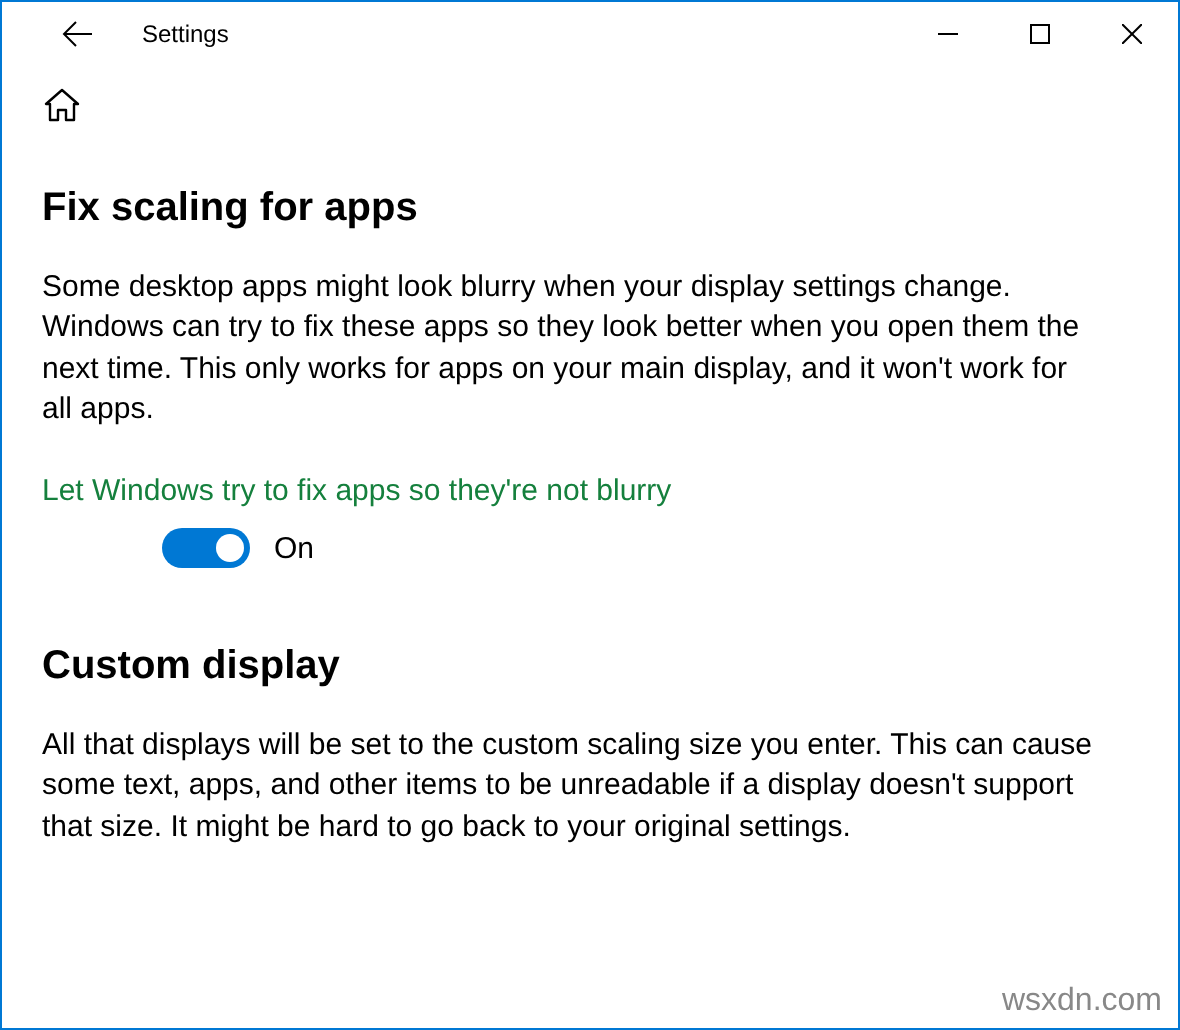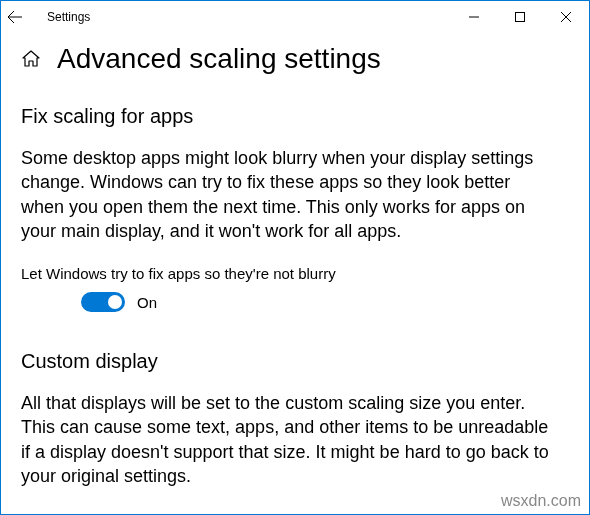--- a/index.html
+++ b/index.html
@@ -14,21 +14,21 @@
       background: #ffffff;
       border: 1px solid #0078d4;
       position: relative;
       overflow: hidden;
     }
     .titlebar {
       height: 32px;
       display: flex;
       align-items: center;
       justify-content: space-between;
-      padding-left: 0;
+      padding-left: 24px;
     }
     .titlebar-left {
       display: flex;
       align-items: center;
       gap: 18px;
     }
     .back-arrow {
       display: flex;
       align-items: center;
       justify-content: center;
@@ -65,37 +65,37 @@
       align-items: center;
       justify-content: center;
     }
     .page-title {
       font-size: 28px;
       font-weight: 350;
       color: #000;
     }
     .section-title {
       font-size: 20px;
-      font-weight: 400;
+      font-weight: 700;
       color: #000;
       margin-bottom: 18px;
     }
     .section-title.second {
       margin-top: 38px;
     }
     .desc-text {
-      font-size: 18px;
+      font-size: 15px;
       color: #000;
       line-height: 1.35;
       margin-bottom: 22px;
       max-width: 530px;
     }
     .toggle-label {
       font-size: 15px;
-      color: #000000;
+      color: #15803d;
       margin-bottom: 10px;
     }
     .toggle-row {
       display: flex;
       align-items: center;
       gap: 12px;
       margin-left: 60px;
     }
     .toggle-switch {
       width: 44px;
@@ -158,21 +158,20 @@
   </div>
 </div>
 
 <div class="content">
   <div class="header-row">
     <div class="home-icon">
       <svg width="20" height="20" viewBox="0 0 20 20">
         <path d="M 10 2 L 2 9 L 4 9 L 4 17 L 8 17 L 8 12 L 12 12 L 12 17 L 16 17 L 16 9 L 18 9 Z" stroke="#000" stroke-width="1.2" fill="none" stroke-linejoin="round"></path>
       </svg>
     </div>
-    <h1 class="page-title">Advanced scaling settings</h1>
   </div>
 
   <h2 class="section-title">Fix scaling for apps</h2>
   <p class="desc-text">Some desktop apps might look blurry when your display settings change. Windows can try to fix these apps so they look better when you open them the next time. This only works for apps on your main display, and it won't work for all apps.</p>
   <div class="toggle-label">Let Windows try to fix apps so they're not blurry</div>
   <div class="toggle-row">
     <div class="toggle-switch">
       <div class="toggle-knob"></div>
     </div>
     <span class="toggle-state">On</span>

